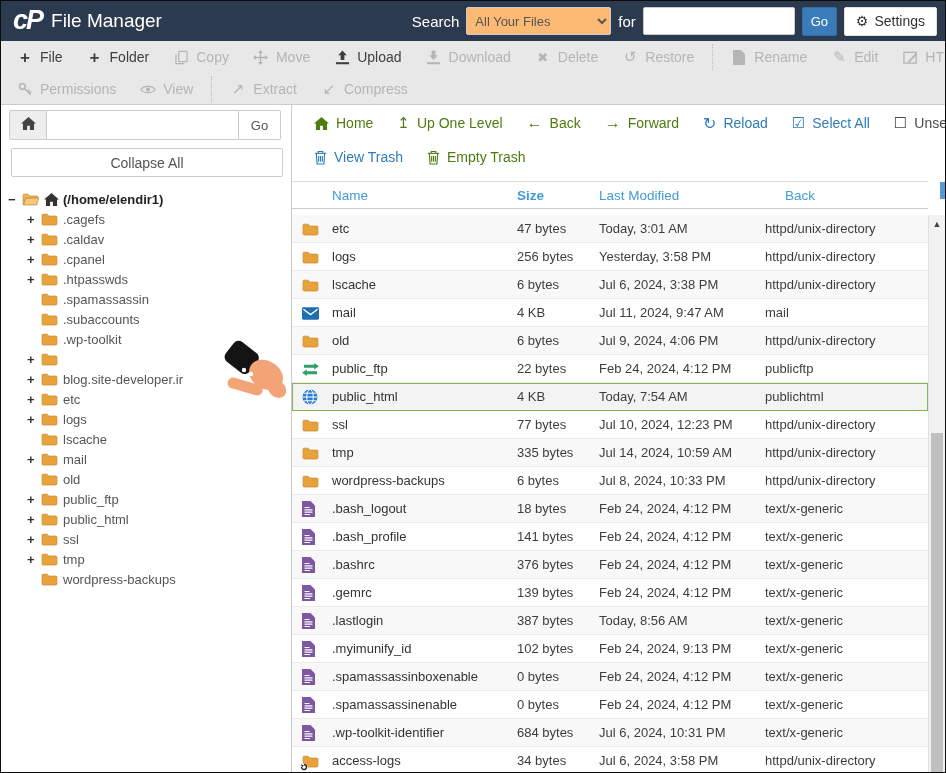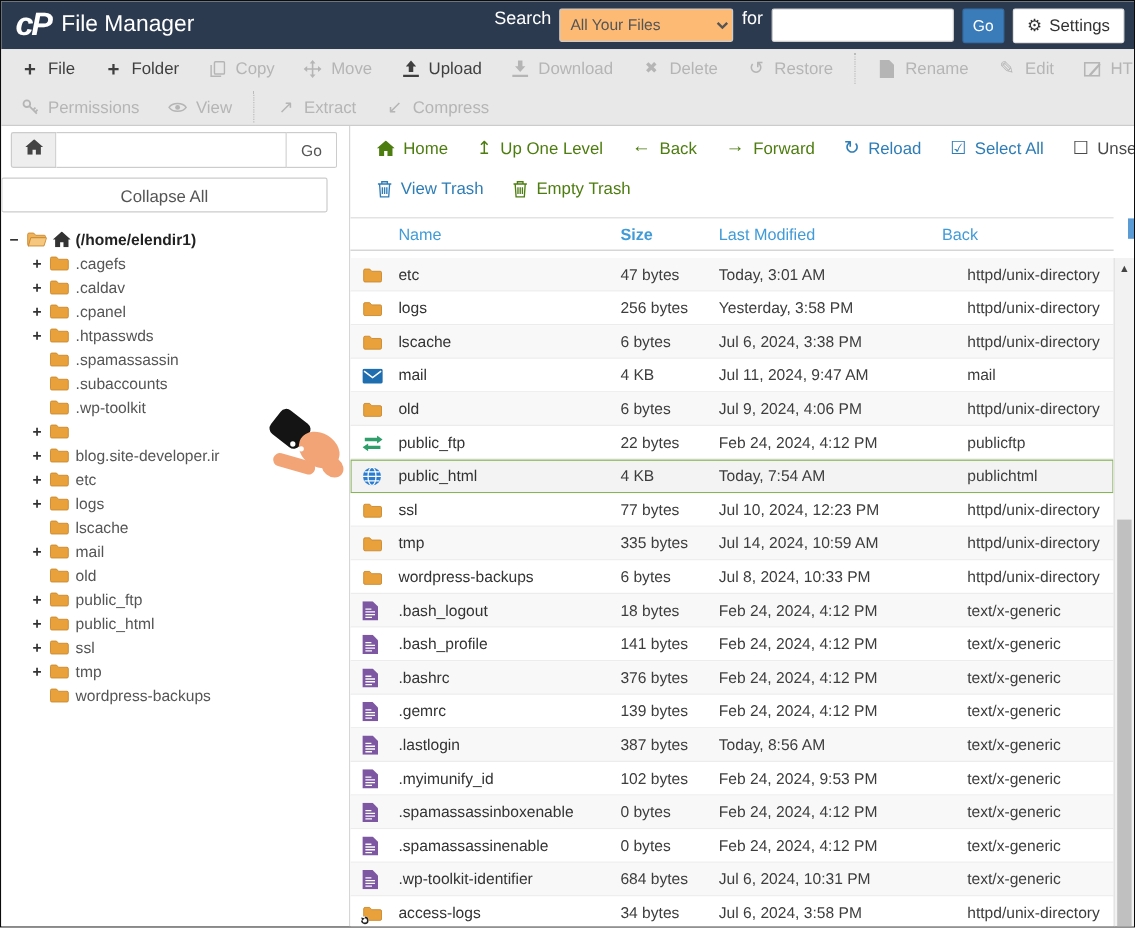--- a/index.html
+++ b/index.html
@@ -3,21 +3,21 @@
 <meta charset="utf-8">
 <style>
   * { box-sizing: border-box; }
   body { margin: 0; background: #888; font-family: "Liberation Sans", "DejaVu Sans", sans-serif; }
   .page { position: relative; width: 946px; height: 773px; background: #fff; border: 1px solid #0b0b0b; overflow: hidden; }
 
   
   .header { position: absolute; top: 0; left: 0; right: 0; height: 40px; background: #2c3a50; display: flex; align-items: center; color: #fff; }
   .logo { font-style: italic; font-weight: 800; font-size: 27px; letter-spacing: -2px; margin: 0 9px 2px 12px; }
   .app-title { font-size: 19px; font-weight: 400; }
-  .search-area { margin-left: auto; display: flex; gap: 7px; padding-right: 8px; }
+  .search-area { margin-left: auto; display: flex; align-items: center; gap: 7px; padding-right: 8px; }
   .search-label, .for-label { font-size: 15px; }
   .scope-select { height: 28px; width: 145px; font-size: 13px; color: #555; border: 1px solid #ccc; border-radius: 2px; background: #fdba74; padding: 0 4px; }
   .search-input { height: 28px; width: 152px; border: 1px solid #ccc; border-radius: 2px; padding: 0 6px; font-size: 13px; }
   .go-btn { height: 29px; width: 35px; background: #3a7cba; border: 1px solid #336da3; border-radius: 2px; color: #fff; font-size: 13px; cursor: pointer; }
   .settings-btn { height: 29px; padding: 0 11px; background: #fff; border: 1px solid #e2e2e2; border-radius: 2px; color: #333; font-size: 14px; display: flex; align-items: center; gap: 6px; cursor: pointer; }
 
   
   .toolbar { position: absolute; top: 40px; left: 0; right: 0; height: 64px; background: #e8e8e8; border-bottom: 1px solid #ccc; }
   .tb-row { height: 32px; display: flex; align-items: center; padding-left: 4px; }
   .tb-item { display: flex; align-items: center; gap: 7px; padding: 0 12px; font-size: 14px; color: #3f3f3f; cursor: pointer; white-space: nowrap; }
@@ -25,21 +25,21 @@
   .tb-icon { display: inline-flex; align-items: center; justify-content: center; width: 16px; }
   .tb-icon .plus-glyph { font-weight: bold; font-size: 17px; line-height: 1; }
   .tb-divider { height: 26px; border-left: 1px dotted #bbb; margin: 0 6px; }
 
   
   .sidebar { position: absolute; top: 104px; left: 0; width: 291px; bottom: 0; border-right: 1px solid #ccc; background: #fff; overflow: hidden; }
   .path-group { display: flex; margin: 5px 10px 0 8px; height: 30px; }
   .home-btn { width: 38px; background: #eee; border: 1px solid #ccc; border-radius: 2px 0 0 2px; display: flex; align-items: center; justify-content: center; color: #444; cursor: pointer; }
   .path-input { flex: 1; border: 1px solid #ccc; border-left: none; padding: 0 6px; font-size: 13px; min-width: 0; }
   .go-small { width: 42px; background: #fff; border: 1px solid #ccc; border-left: none; border-radius: 0 2px 2px 0; color: #555; font-size: 13px; cursor: pointer; }
-  .collapse-btn { display: block; margin: 8px 10px 0 0; width: calc(100% - 18px); height: 29px; background: #fff; border: 1px solid #ccc; border-radius: 2px; color: #555; font-size: 14px; cursor: pointer; }
+  .collapse-btn { display: block; margin: 8px 10px 0 10px; width: calc(100% - 18px); height: 29px; background: #fff; border: 1px solid #ccc; border-radius: 2px; color: #555; font-size: 14px; cursor: pointer; }
   .tree { margin-top: 12px; font-size: 13px; color: #555; }
   .tree-item { height: 20px; display: flex; align-items: center; white-space: nowrap; padding-left: 26px; cursor: pointer; }
   .tree-item.root { padding-left: 7px; font-weight: bold; color: #222; }
   .tree-item .exp { width: 14px; display: inline-block; text-align: left; color: #333; font-weight: bold; font-size: 13px; }
   .tree-item .t-icon { display: inline-flex; margin-right: 5px; }
   .tree-item .t-home { color: #333; margin-right: 4px; display: inline-flex; }
 
   
   .main { position: absolute; top: 104px; left: 291px; right: 0; bottom: 0; background: #fff; }
   .nav-row { display: flex; align-items: center; height: 32px; padding-left: 10px; margin-top: 2px; }
@@ -53,21 +53,21 @@
   .th { position: absolute; top: 6px; font-size: 13.5px; color: #419bd7; cursor: pointer; }
   .th-0 { left: 40px; } .th-1 { left: 225px; font-weight: bold; } .th-2 { left: 307px; } .th-3 { left: 493px; }
 
   .table-body { position: absolute; top: 110px; left: 0; right: 17px; bottom: 0; overflow: hidden; }
   .frow { position: relative; height: 28px; border-bottom: 1px solid #ececec; background: #fff; cursor: pointer; }
   .frow:nth-child(odd) { background: #f8f8f8; }
   .frow.selected { background: #f3f3f3; outline: 1px solid #86b558; outline-offset: -1px; }
   .fcell { position: absolute; top: 6px; font-size: 13px; color: #3d3d3d; white-space: nowrap; }
   .c-icon { left: 10px; top: 5px; width: 18px; height: 18px; display: flex; align-items: center; }
   .c-name { left: 40px; color: #333; }
-  .c-size { left: 225px; } .c-mod { left: 307px; } .c-type { left: 514px; }
+  .c-size { left: 225px; } .c-mod { left: 307px; } .c-type { left: 473px; }
 
   
   .vscroll { position: absolute; top: 110px; right: 0; width: 17px; bottom: 0; background: #f2f2f2; border-left: 1px solid #e0e0e0; }
   .vscroll .arrow-up { position: absolute; top: 2px; left: 0; right: 0; height: 14px; color: #444; font-size: 9px; text-align: center; line-height: 14px; cursor: pointer; }
   .vscroll .thumb { position: absolute; left: 2px; right: 2px; top: 218px; bottom: 0; background: #c0c0c0; cursor: pointer; }
   .col-sliver { position: absolute; top: 77px; right: 0; width: 5px; height: 17px; background: #5b9bd5; }
 
   
   .pointer-hand { position: absolute; left: 218px; top: 336px; width: 76px; height: 70px; z-index: 9; pointer-events: none; }
 </style>
@@ -705,21 +705,21 @@
         </div>
         <div class="frow">
           <span class="fcell c-icon">
             <svg width="13" height="16" viewBox="0 0 13 16">
               <path fill="#7e57a2" d="M0 0h8.5L13 4.5V16H0z"></path>
               <path fill="#fff" d="M2.5 6h5v1.1h-5zM2.5 8.3h8v1.1h-8zM2.5 10.6h8v1.1h-8zM2.5 12.9h5.5V14H2.5z"></path>
             </svg>
           </span>
           <span class="fcell c-name">.myimunify_id</span>
           <span class="fcell c-size">102 bytes</span>
-          <span class="fcell c-mod">Feb 24, 2024, 9:53 PM</span>
+          <span class="fcell c-mod">Feb 24, 2024, 9:13 PM</span>
           <span class="fcell c-type">text/x-generic</span>
         </div>
         <div class="frow">
           <span class="fcell c-icon">
             <svg width="13" height="16" viewBox="0 0 13 16">
               <path fill="#7e57a2" d="M0 0h8.5L13 4.5V16H0z"></path>
               <path fill="#fff" d="M2.5 6h5v1.1h-5zM2.5 8.3h8v1.1h-8zM2.5 10.6h8v1.1h-8zM2.5 12.9h5.5V14H2.5z"></path>
             </svg>
           </span>
           <span class="fcell c-name">.spamassassinboxenable</span>

